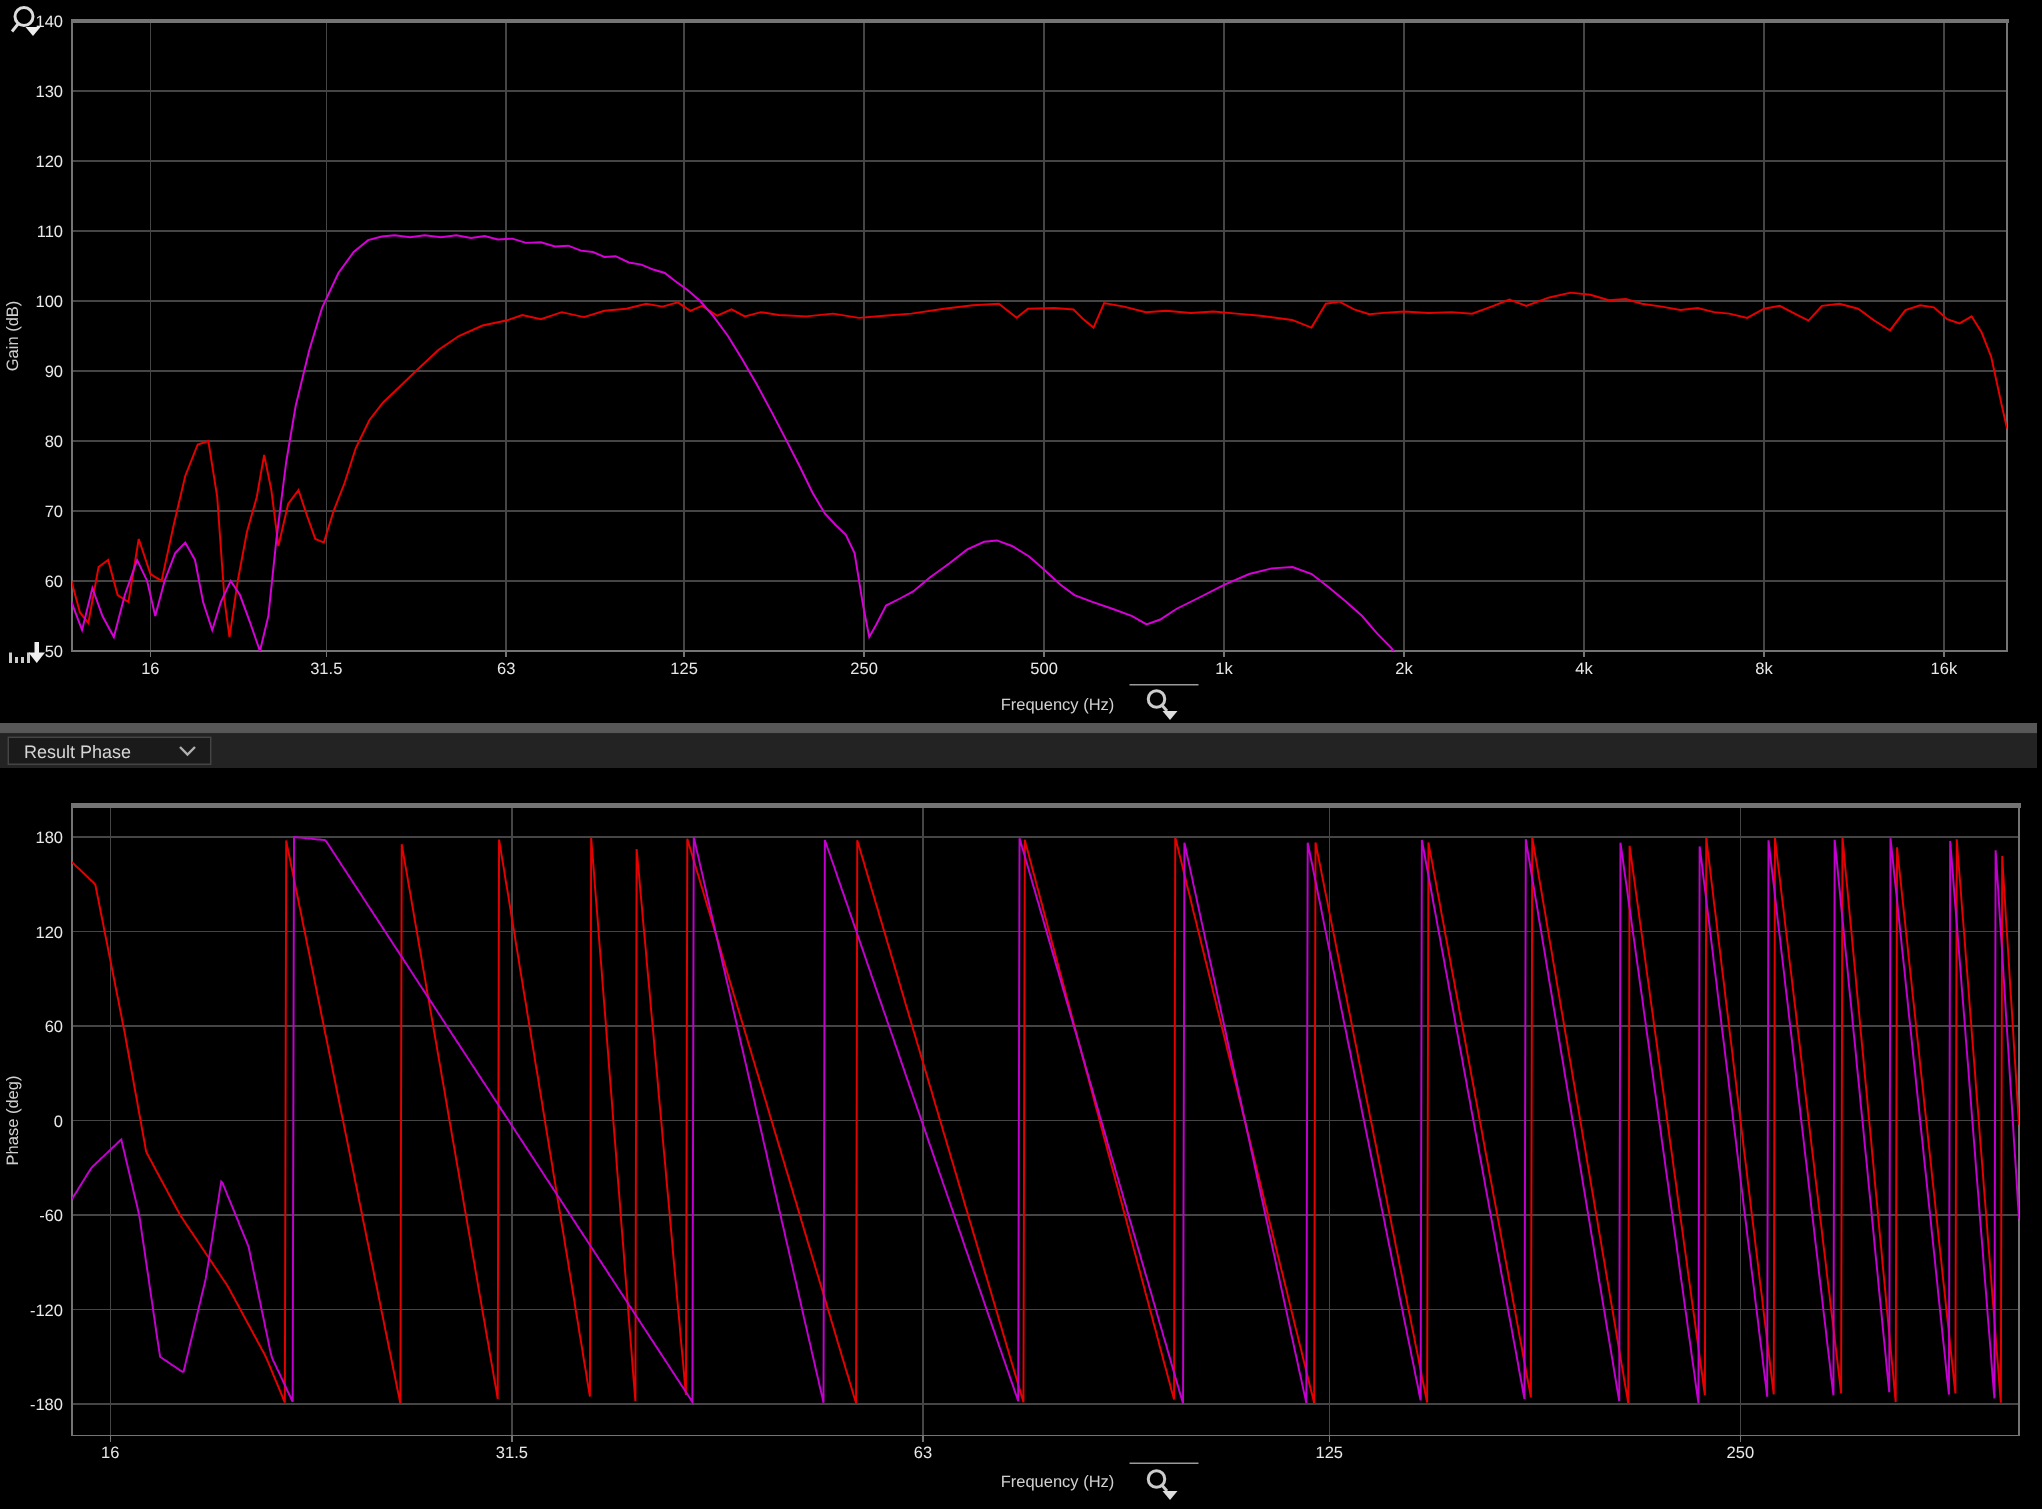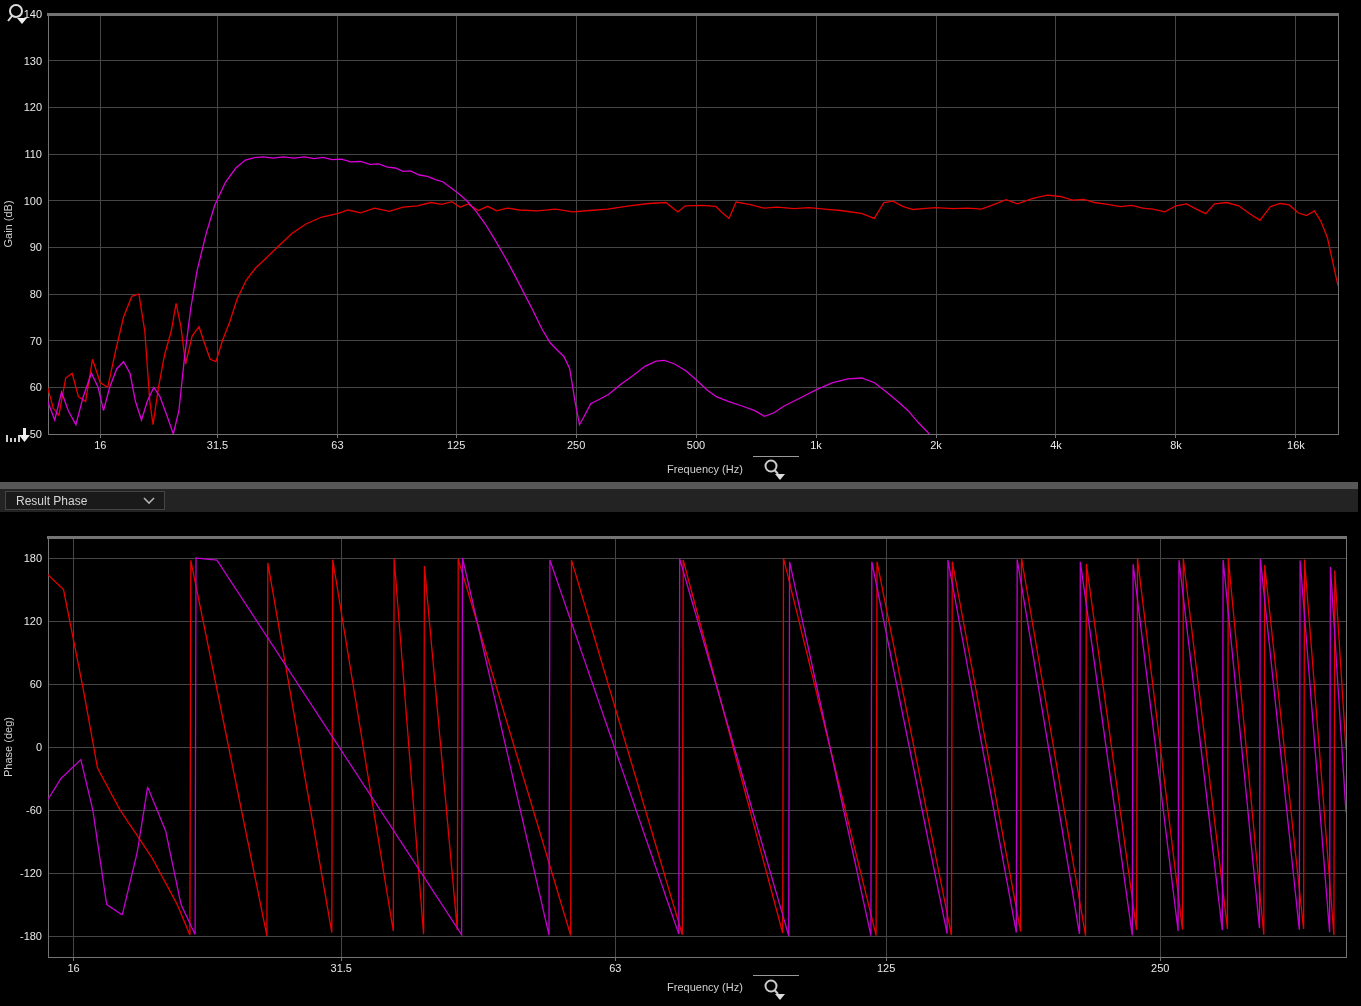--- a/index.html
+++ b/index.html
@@ -1,21 +1,21 @@
 <!DOCTYPE html>
 <html><head>
 <meta charset="utf-8">
 <style>
   html,body{margin:0;padding:0;background:#000;width:1361px;height:1006px;overflow:hidden;
     font-family:"Liberation Sans",sans-serif;}
   .abs{position:absolute;}
   #root{position:relative;width:1361px;height:1006px;background:#000;}
   #splitter{left:0;top:482px;width:1358px;height:7px;background:#575757;}
   #toolbar{left:0;top:489px;width:1358px;height:23px;background:#232323;}
-  #phase-select{left:5px;top:2px;width:160px;height:19px;background:#1a1a1a;
+  #phase-select{left:5px;top:2px;width:136px;height:19px;background:#1a1a1a;
     border:1px solid #454545;color:#d6d6d6;font-size:12px;display:flex;align-items:center;
     justify-content:space-between;padding:0 8px 0 10px;box-sizing:border-box;cursor:default;position:absolute;}
   svg text{font-family:"Liberation Sans",sans-serif;}
   .divider-line{height:1px;background:#9a9a9a;width:46px;}
 </style>
 </head>
 <body>
 
 <div id="root">
 

